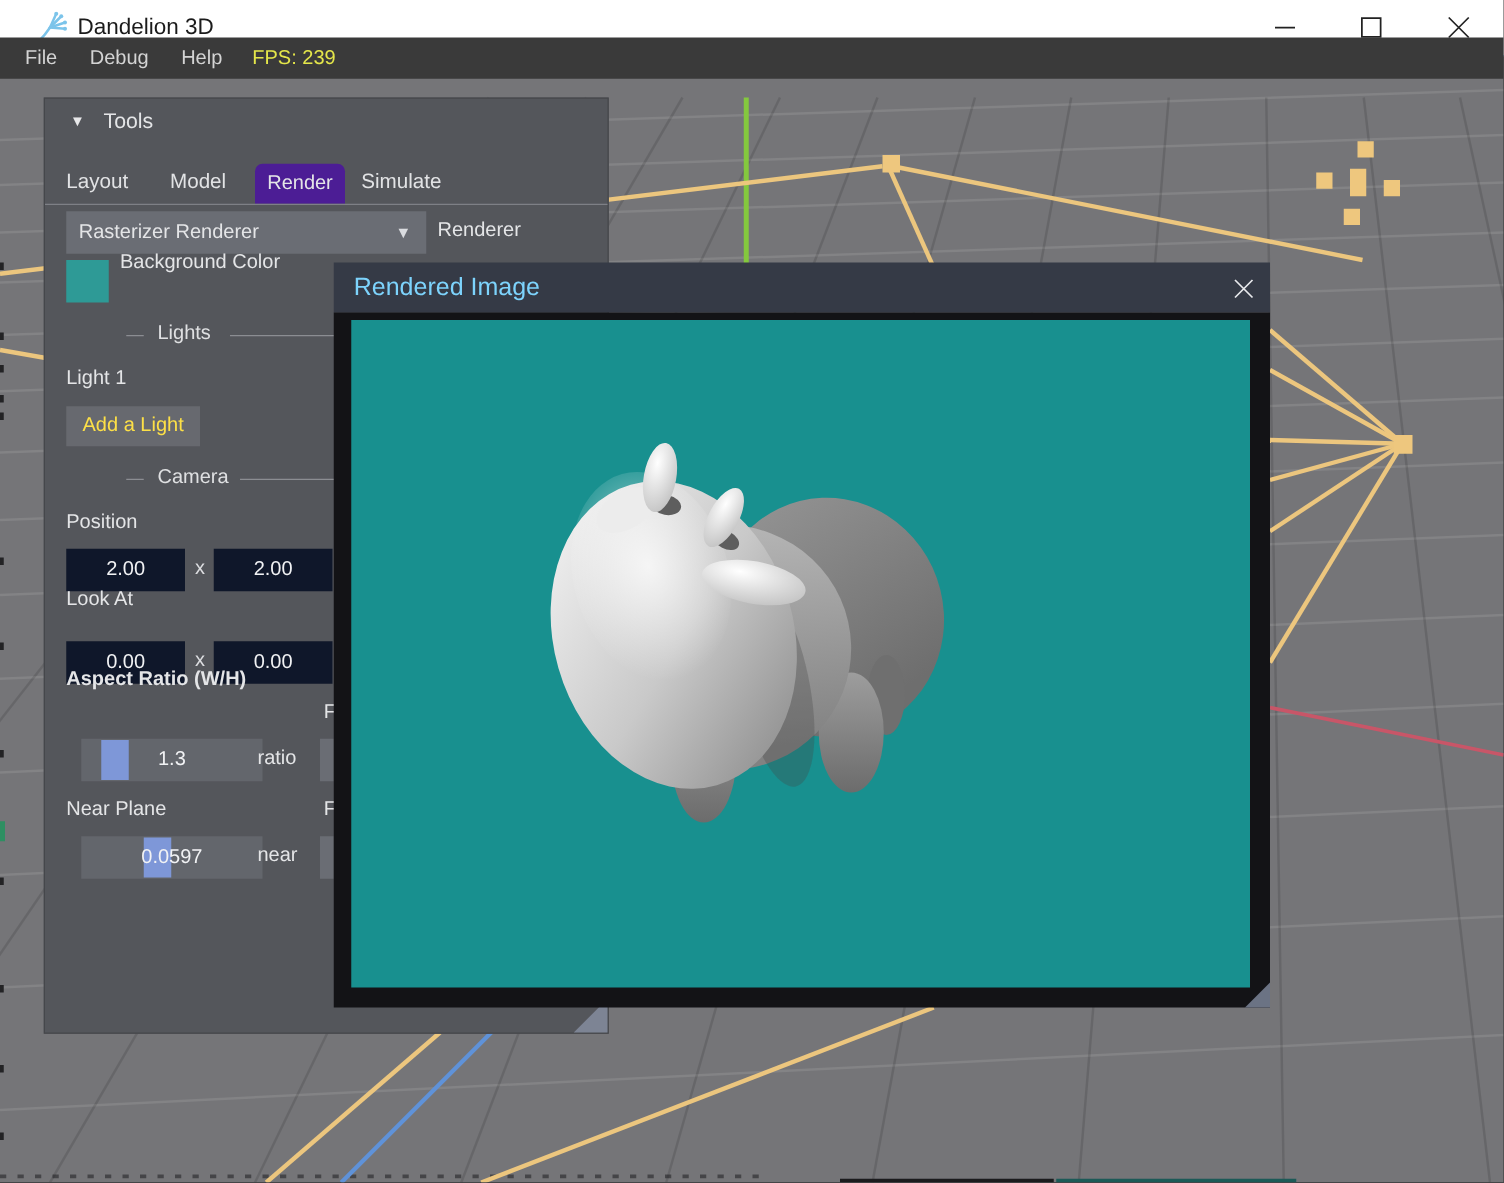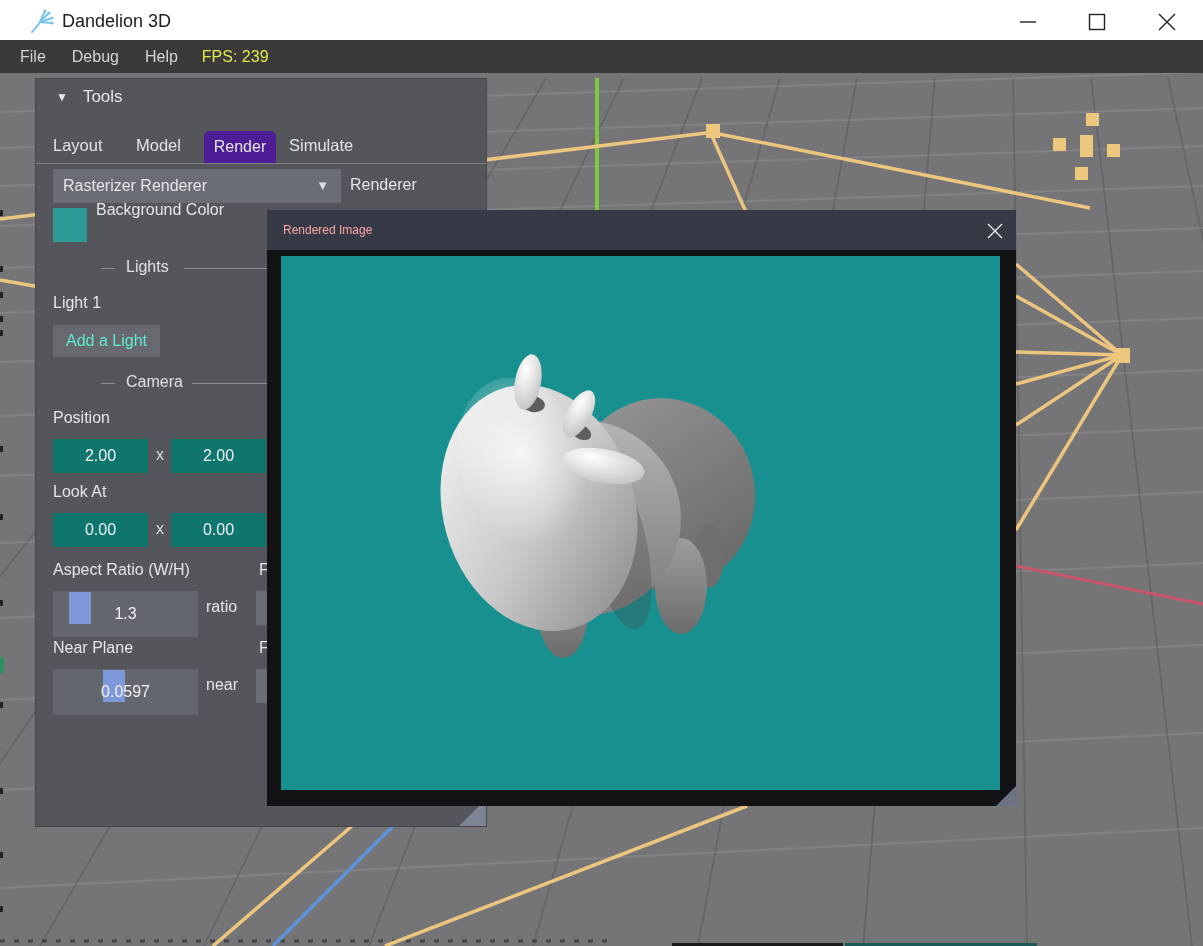--- a/index.html
+++ b/index.html
@@ -12,21 +12,21 @@
 
   
   .titlebar { position:absolute; left:0; top:0; width:1203px; height:45px; background:#ffffff;
               border-bottom:1px solid #0c4a6e; z-index:40; }
   .app-icon { position:absolute; left:28px; top:9px; width:26px; height:26px; }
   .app-title { position:absolute; left:62px; top:11px; font-size:18px; color:#1b1b1b; }
   .win-btn { position:absolute; top:6px; width:40px; height:32px; display:flex; align-items:center; justify-content:center; cursor:default; }
   .win-btn.min { left:1008px; } .win-btn.max { left:1077px; } .win-btn.close { left:1147px; }
 
   
-  .menubar { position:absolute; left:0; top:40px; width:1203px; height:33px; background:#3a3a3a;
+  .menubar { position:absolute; left:0; top:30px; width:1203px; height:33px; background:#3a3a3a;
              display:flex; align-items:center; z-index:40; }
   .menu-item { color:#d4d4d4; font-size:16px; margin-left:26px; }
   .menu-item:first-child { margin-left:20px; }
   .fps { color:#e4e64a; font-size:16px; margin-left:24px; }
 
   
   .tools-panel { position:absolute; left:35px; top:78px; width:452px; height:749px;
                  background:#54565b; border:1px solid #45474b; z-index:20; color:#e4e5e7; font-size:16px; }
   .tools-header { position:absolute; left:20px; top:8px; display:flex; align-items:center; gap:15px; }
   .tools-arrow { font-size:12px; color:#e8e8ea; }
@@ -44,37 +44,37 @@
 
   .swatch { position:absolute; left:17px; top:129px; width:34px; height:34px; background:#2e9a96; }
   .swatch-label { position:absolute; left:60px; top:122px; }
 
   .sep-line { position:absolute; height:1px; background:#8b8d92; top:0; }
   .section-sep { position:absolute; left:0; width:100%; height:20px;margin-left:48px; }
   .section-label { position:absolute; left:42px; top:-10px; color:#dfe0e2; }
 
   .plain-label { position:absolute; }
   .btn { position:absolute; background:#67696f; display:flex; align-items:center; justify-content:center;
-         color:#5eead4; cursor:default; }
-  .field { position:absolute; height:34px; background:#0f766e; display:flex; align-items:center;
+         color:#fde047; cursor:default; }
+  .field { position:absolute; height:34px; background:#0f172a; display:flex; align-items:center;
            justify-content:center; color:#f1f2f4; }
   .xsep { position:absolute; color:#dcdde0; }
-  .slider { position:absolute; height:46px; width:145px; background:#63666c; }
+  .slider { position:absolute; height:34px; width:145px; background:#63666c;margin-left:12px; }
   .slider .grab { position:absolute; top:1px; width:22px; height:32px; background:#7e97d8; }
   .slider .val { position:absolute; left:0; top:0; width:100%; height:100%; display:flex;
                  align-items:center; justify-content:center; color:#f1f2f4; z-index:2; }
   .sliver { position:absolute; width:11px; height:34px; background:#6a6d74; }
   .panel-grip { position:absolute; right:0; bottom:0; width:0; height:0;
                 border-bottom:27px solid #7d8494; border-left:27px solid transparent; }
 
   
   .render-window { position:absolute; left:267px; top:210px; width:749px; height:596px; z-index:30; }
   .rw-titlebar { position:absolute; left:0; top:0; width:100%; height:40px; background:#353a46;
                  display:flex; align-items:center; }
-  .rw-title { margin-left:16px; font-size:12px; color:#fca5a5; }
+  .rw-title { margin-left:16px; font-size:20px; color:#7dd3fc; }
   .rw-close { position:absolute; right:8px; top:8px; width:26px; height:26px; display:flex;
               align-items:center; justify-content:center; cursor:default; }
   .rw-body { position:absolute; left:0; top:40px; width:100%; height:556px; background:#131316; }
   .rw-image { position:absolute; left:14px; top:6px; width:719px; height:534px; background:#18908f; overflow:hidden; }
   .rw-grip { position:absolute; right:0; bottom:0; width:0; height:0;
              border-bottom:20px solid #6b7384; border-left:20px solid transparent; }
 </style>
 </head>
 <body>
 
@@ -251,30 +251,30 @@
 
     <span class="plain-label" style="left:17px; top:330px;">Position</span>
     <div class="field" style="left:17px; top:360px; width:95px;">
       <span>2.00</span>
     </div>
     <span class="xsep" style="left:120px; top:367px;">x</span>
     <div class="field" style="left:135px; top:360px; width:95px;">
       <span>2.00</span>
     </div>
 
-    <span class="plain-label" style="left:17px; top:404px;">Look At</span>
+    <span class="plain-label" style="left:17px; top:392px;">Look At</span>
     <div class="field" style="left:17px; top:434px; width:95px;">
       <span>0.00</span>
     </div>
     <span class="xsep" style="left:120px; top:441px;">x</span>
     <div class="field" style="left:135px; top:434px; width:95px;">
       <span>0.00</span>
     </div>
 
-    <span class="plain-label" style="left:17px; top:482px;">Aspect Ratio (W/H)</span>
+    <span class="plain-label" style="left:17px; top:456px;font-weight:bold;">Aspect Ratio (W/H)</span>
     <span class="plain-label" style="left:223px; top:482px;">F</span>
     <div class="slider" style="left:17px; top:512px;">
       <div class="grab" style="left:16px;"></div>
       <span class="val">1.3</span>
     </div>
     <span class="plain-label" style="left:170px; top:519px;">ratio</span>
     <div class="sliver" style="left:220px; top:512px;"></div>
 
     <span class="plain-label" style="left:17px; top:560px;">Near Plane</span>
     <span class="plain-label" style="left:223px; top:560px;">Fa</span>

